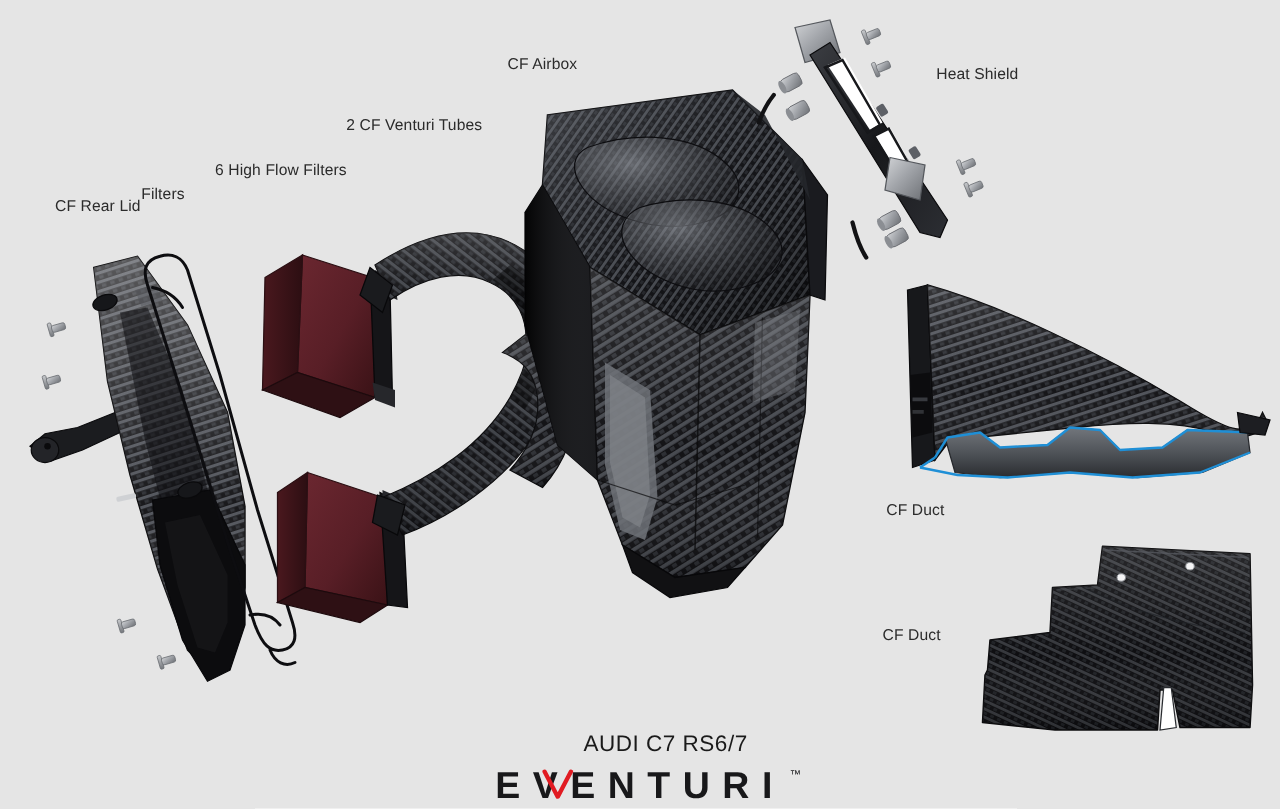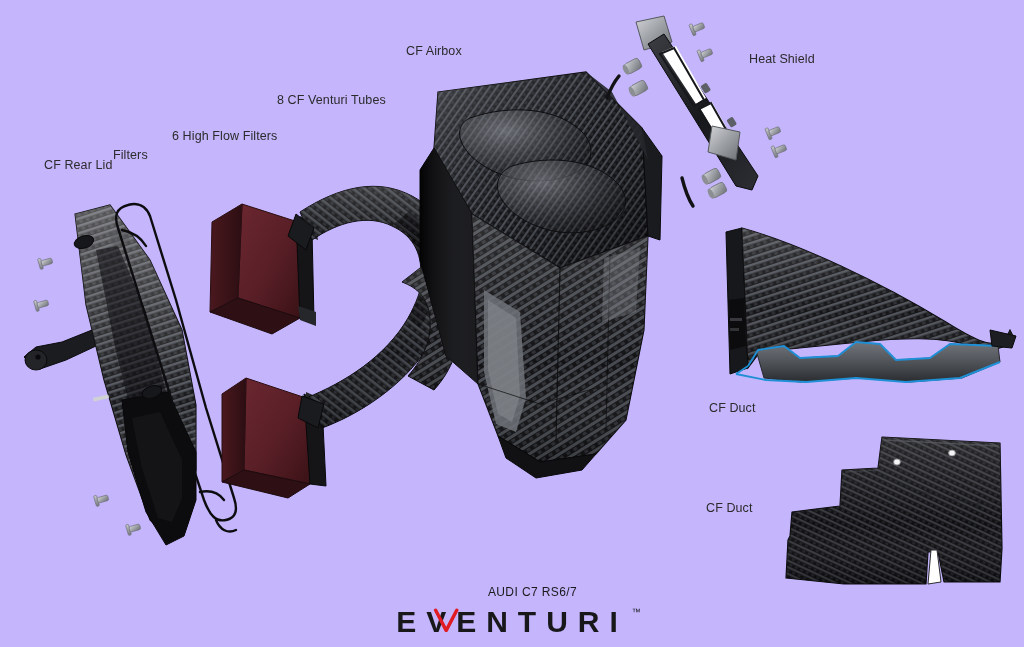--- a/index.html
+++ b/index.html
@@ -1,20 +1,20 @@
 <!DOCTYPE html>
 <html><head>
 <meta charset="utf-8">
 <style>
   html,body{margin:0;padding:0;background:#fff;}
   body{width:1024px;height:647px;overflow:hidden;font-family:"Liberation Sans",sans-serif;}
-  #stage{position:relative;width:1024px;height:647px;background:#c4b5fd;}
+  #stage{position:relative;width:1024px;height:647px;background:#e5e5e5;}
   .label{position:absolute;color:#2b2b2b;font-size:12.5px;letter-spacing:.1px;white-space:nowrap;}
   .brand{position:absolute;text-align:center;}
-  .brand-title{font-size:12px;color:#1a1a1a;letter-spacing:.4px;white-space:nowrap;padding-left:41px;}
+  .brand-title{font-size:18px;color:#1a1a1a;letter-spacing:.4px;white-space:nowrap;padding-left:41px;}
   .brand-logo{position:relative;display:inline-block;margin-top:6px;}
   .brand-word{font-size:30px;font-weight:700;letter-spacing:10px;color:#18181a;white-space:nowrap;}
   .tm{position:absolute;top:2px;right:-13px;font-size:9px;color:#18181a;letter-spacing:0;}
   .redv{position:absolute;left:0;top:0;width:100%;height:100%;pointer-events:none;}
   svg.art{position:absolute;left:0;top:0;width:1024px;height:647px;}
 </style>
 </head>
 <body>
 
 <div id="stage">
@@ -327,21 +327,21 @@
       <ellipse cx="952" cy="453" rx="3.4" ry="3" fill="#f4f4f5" stroke="#8d9095" stroke-width=".8"></ellipse>
       <ellipse cx="897" cy="462" rx="3.4" ry="3" fill="#f4f4f5" stroke="#8d9095" stroke-width=".8"></ellipse>
 
       <path d="M931 550 L937 550 L941 582 L928 584 Z" fill="#ffffff" stroke="#2a2c30" stroke-width="1"></path>
 
       <path d="M866 470 C900 486 940 500 996 506" stroke="#202226" stroke-width="1" fill="none" opacity=".7"></path>
     </g>
   </svg>
 
   <div class="label" style="left:406px;top:44px;">CF Airbox</div>
-  <div class="label" style="left:277px;top:93px;">8 CF Venturi Tubes</div>
+  <div class="label" style="left:277px;top:93px;">2 CF Venturi Tubes</div>
   <div class="label" style="left:172px;top:129px;">6 High Flow Filters</div>
   <div class="label" style="left:113px;top:148px;">Filters</div>
   <div class="label" style="left:20px;top:158px;margin-left:24px;">CF Rear Lid</div>
   <div class="label" style="left:749px;top:52px;text-align:center;">Heat Shield</div>
   <div class="label" style="left:709px;top:401px;">CF Duct</div>
   <div class="label" style="left:706px;top:501px;">CF Duct</div>
 
   <div class="brand" style="left:0;width:1024px;top:585px;">
     <div class="brand-title">AUDI C7 RS6/7</div>
     <div class="brand-logo">

